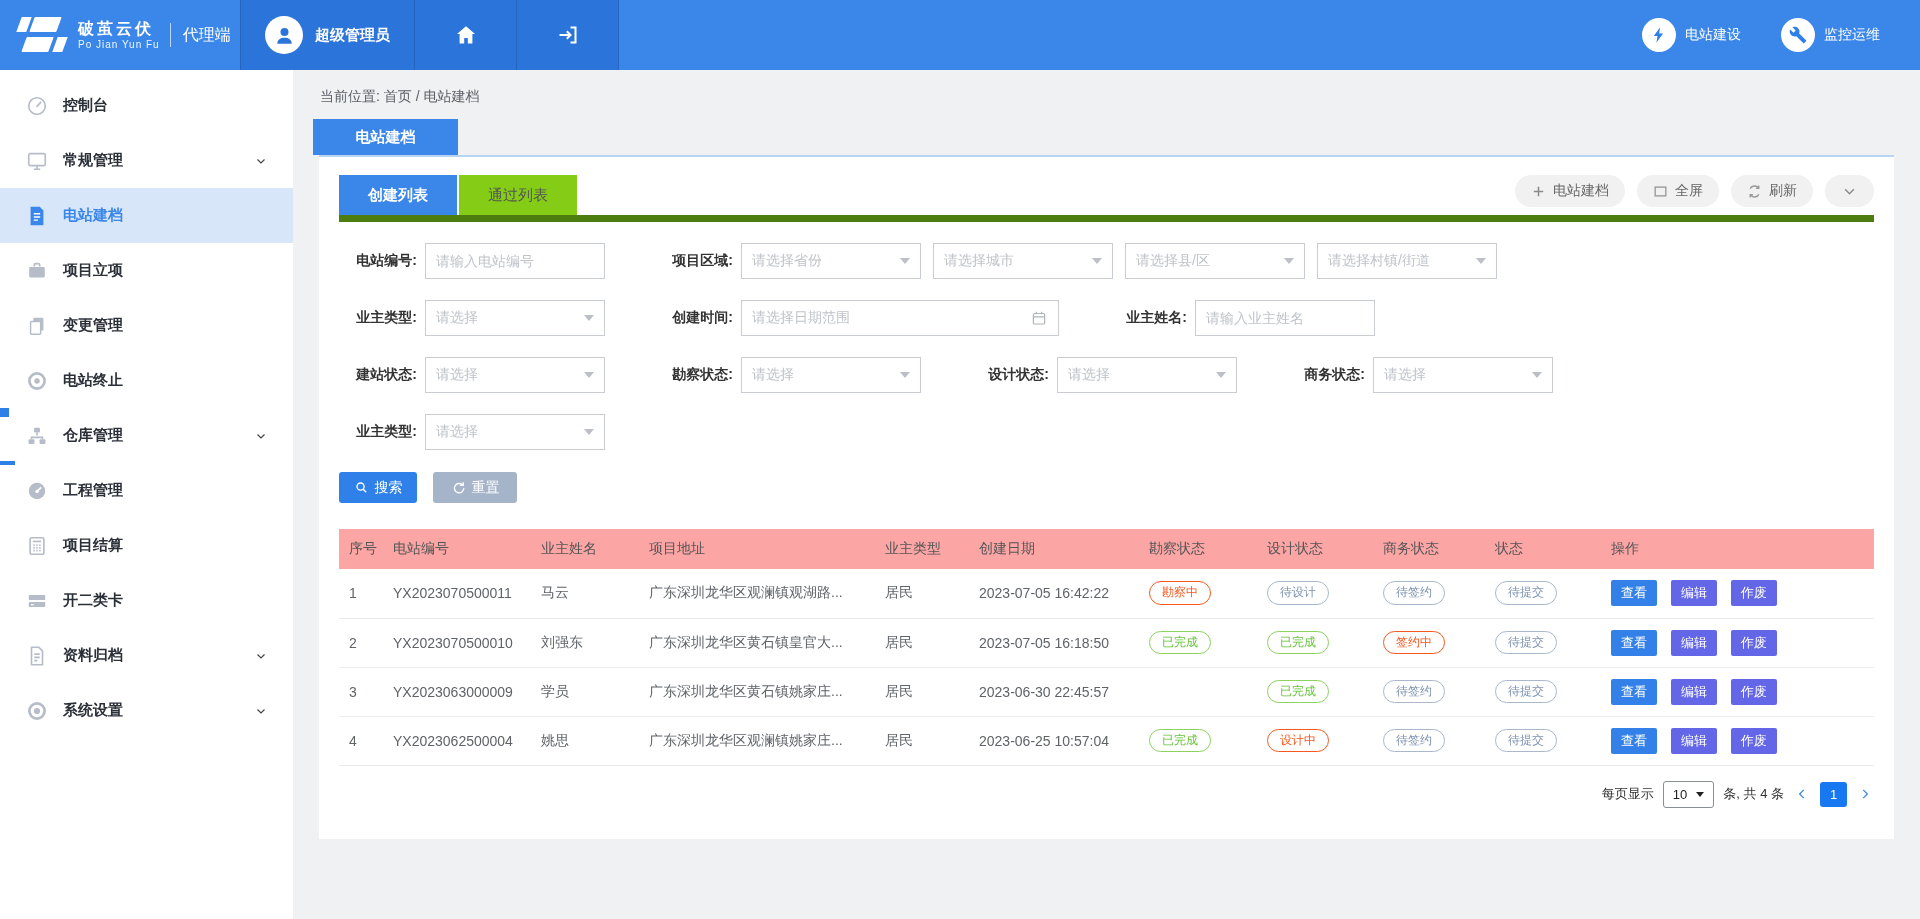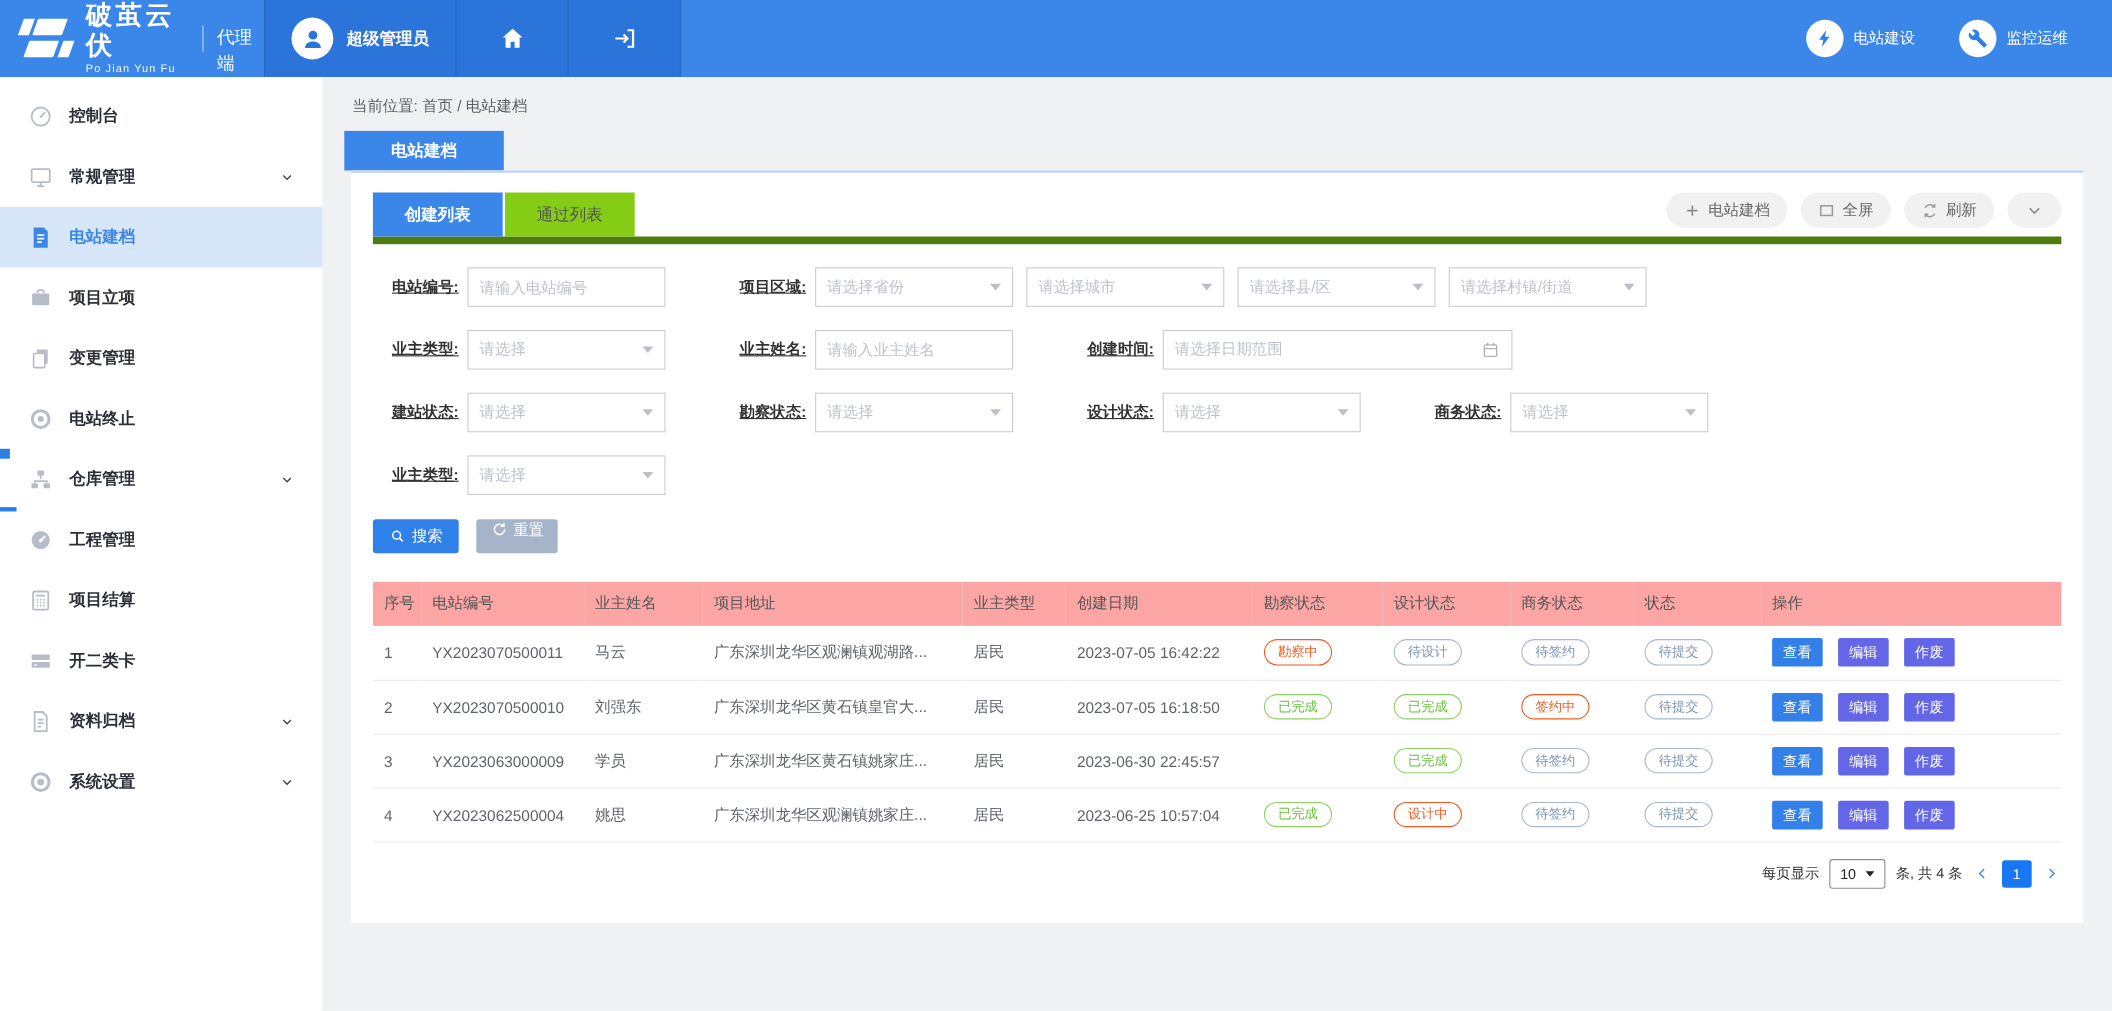--- a/index.html
+++ b/index.html
@@ -12,21 +12,21 @@
   
   .topbar { height:70px; background:#3a86e9; display:flex; align-items:stretch; color:#fff; }
   .logo-block { width:240px; display:flex; align-items:center; padding-left:20px; flex:none; }
   .logo-mark { position:relative; width:48px; height:40px; margin-right:10px; flex:none; }
   .logo-mark .bar { position:absolute; background:#fff; width:27px; height:15px; transform:skewX(-20deg); border-radius:1px; }
   .logo-mark .b1 { left:12px; top:2px; }
   .logo-mark .b2 { left:4px; top:22px; }
   .logo-mark .n1 { position:absolute; background:#fff; width:10px; height:15px; transform:skewX(-20deg); left:-1px; top:2px;}
   .logo-mark .n2 { position:absolute; background:#fff; width:10px; height:15px; transform:skewX(-20deg); left:35px; top:22px;}
   .brand-text { display:flex; flex-direction:column; line-height:1.1; }
-  .brand-cn { font-size:24px; font-weight:bold; letter-spacing:3px; }
+  .brand-cn { font-size:16px; font-weight:bold; letter-spacing:3px; }
   .brand-en { font-size:10px; opacity:.92; letter-spacing:1px; margin-top:2px;}
   .portal { margin-left:10px; padding-left:12px; border-left:1px solid rgba(255,255,255,.65); font-size:16px; height:24px; line-height:24px; }
   .user-block { display:flex; background:#2b74da; }
   .user-sec { display:flex; align-items:center; padding:0 24px; border-left:1px solid rgba(0,0,0,.12); border-right:1px solid rgba(0,0,0,.12); }
   .avatar { width:38px; height:38px; border-radius:50%; background:#fff; display:flex; align-items:center; justify-content:center; margin-right:12px; flex:none; }
   .username { font-size:15px;font-weight:bold; }
   .icon-sec { width:102px; display:flex; align-items:center; justify-content:center; border-right:1px solid rgba(0,0,0,.12); cursor:pointer; }
   .topbar-spacer { flex:1; }
   .module { display:flex; align-items:center; margin-right:40px; cursor:pointer; }
   .module-circle { width:34px; height:34px; border-radius:50%; background:#fff; display:flex; align-items:center; justify-content:center; margin-right:9px; flex:none; }
@@ -52,30 +52,30 @@
   .tabstrip { display:flex; align-items:center; border-bottom:7px solid #4d7c0f; }
   .ptab { width:118px; height:40px; display:flex; align-items:center; justify-content:center; font-size:15px; background:#84cc16; color:#555; margin-right:2px; cursor:pointer; }
   .ptab.active { background:#3a86e9; color:#fff; font-weight:bold; }
   .toolbar { margin-left:auto; display:flex; gap:12px; align-items:center; padding-bottom:8px; }
   .tbtn { height:32px; border-radius:16px; background:#f1f1f1; color:#666; font-size:14px; display:flex; align-items:center; padding:0 16px; gap:7px; cursor:pointer; border:none; }
   .tbtn.icon-only { padding:0 18px; }
   
   .filters { padding-top:21px; }
   .frow { display:flex; align-items:center; margin-bottom:21px; }
   .fgroup { display:flex; align-items:center; margin-right:50px; }
-  .flabel { min-width:78px; text-align:right; margin-right:8px; font-size:14px; font-weight:bold; color:#333; white-space:nowrap;text-decoration:underline; }
+  .flabel { min-width:78px; text-align:right; margin-right:8px; font-size:14px; font-weight:bold; color:#333; white-space:nowrap; }
   .fld { width:180px; height:36px; border:1px solid #c9ccd1; background:#fff; display:flex; align-items:center; justify-content:space-between; padding:0 10px; font-size:14px; color:#bfc3c9; cursor:pointer; }
   input.fld { cursor:text; color:#8b5cf6; }
   input.fld::placeholder { color:#bfc3c9; }
   .fld.ml { margin-left:12px; }
   .fld.date { width:318px; }
   .caret { width:0; height:0; border-left:5px solid transparent; border-right:5px solid transparent; border-top:6px solid #bcc0c6; flex:none; }
   .btnrow { display:flex; margin-top:22px; }
   .btn-search { width:78px; height:31px; background:#2f80e8; color:#fff; font-size:14px; display:flex; align-items:center; justify-content:center; gap:6px; border-radius:3px; border:none; cursor:pointer; }
-  .btn-reset { width:74px; height:31px; background:#a5b4c9; color:#fff; font-size:14px; display:flex; justify-content:center; gap:6px; border-radius:3px; border:none; margin-left:16px; cursor:pointer; }
+  .btn-reset { width:84px; height:31px; background:#a5b4c9; color:#fff; font-size:14px; display:flex; align-items:center; justify-content:center; gap:6px; border-radius:3px; border:none; margin-left:16px; cursor:pointer; }
   
   .dtable { width:100%; border-collapse:collapse; margin-top:26px; table-layout:fixed; }
   .dtable thead th { background:#fca5a5; height:40px; font-size:14px; color:#555; font-weight:normal; text-align:left; padding:0 10px; white-space:nowrap; }
   .dtable tbody td { height:49px; border-bottom:1px solid #ececec; font-size:14px; color:#5f6368; padding:0 10px; white-space:nowrap; overflow:hidden; }
   .badge { display:inline-block; border:1px solid; border-radius:13px; padding:4px 12px; font-size:12px; line-height:1.15; background:#fff; }
   .badge.orange { color:#f5591e; border-color:#f5591e; }
   .badge.green  { color:#67c23a; border-color:#8bd261; }
   .badge.slate  { color:#7d93b2; border-color:#a9b8cd; }
   .act { display:inline-block; width:46px; height:26px; line-height:26px; text-align:center; border-radius:2px; color:#fff; font-size:13px; margin-right:10px; cursor:pointer; border:none; padding:0; }
   .act.view { background:#3380e8; }
@@ -326,32 +326,32 @@
 
         <div class="frow">
           <div class="fgroup">
             <span class="flabel">业主类型:</span>
             <div class="fld">
               <span>请选择</span>
                 <i class="caret"></i>
             </div>
           </div>
           <div class="fgroup">
-            <span class="flabel">业主姓名:</span>
-            <input class="fld" placeholder="请输入业主姓名" style="">
-          </div>
-          <div class="fgroup">
             <span class="flabel">创建时间:</span>
             <div class="fld date">
               <span>请选择日期范围</span>
               <svg width="18" height="18" viewBox="0 0 24 24">
                 <rect x="4.5" y="6" width="15" height="14" rx="1.5" fill="none" stroke="#b0b4ba" stroke-width="1.6"></rect>
                 <path d="M8.5 3.5V7M15.5 3.5V7M4.5 10.5h15" stroke="#b0b4ba" stroke-width="1.6" fill="none"></path>
               </svg>
             </div>
+          </div>
+          <div class="fgroup">
+            <span class="flabel">业主姓名:</span>
+            <input class="fld" placeholder="请输入业主姓名" style="">
           </div>
         </div>
 
         <div class="frow">
           <div class="fgroup">
             <span class="flabel">建站状态:</span>
             <div class="fld">
               <span>请选择</span>
                 <i class="caret"></i>
             </div>

